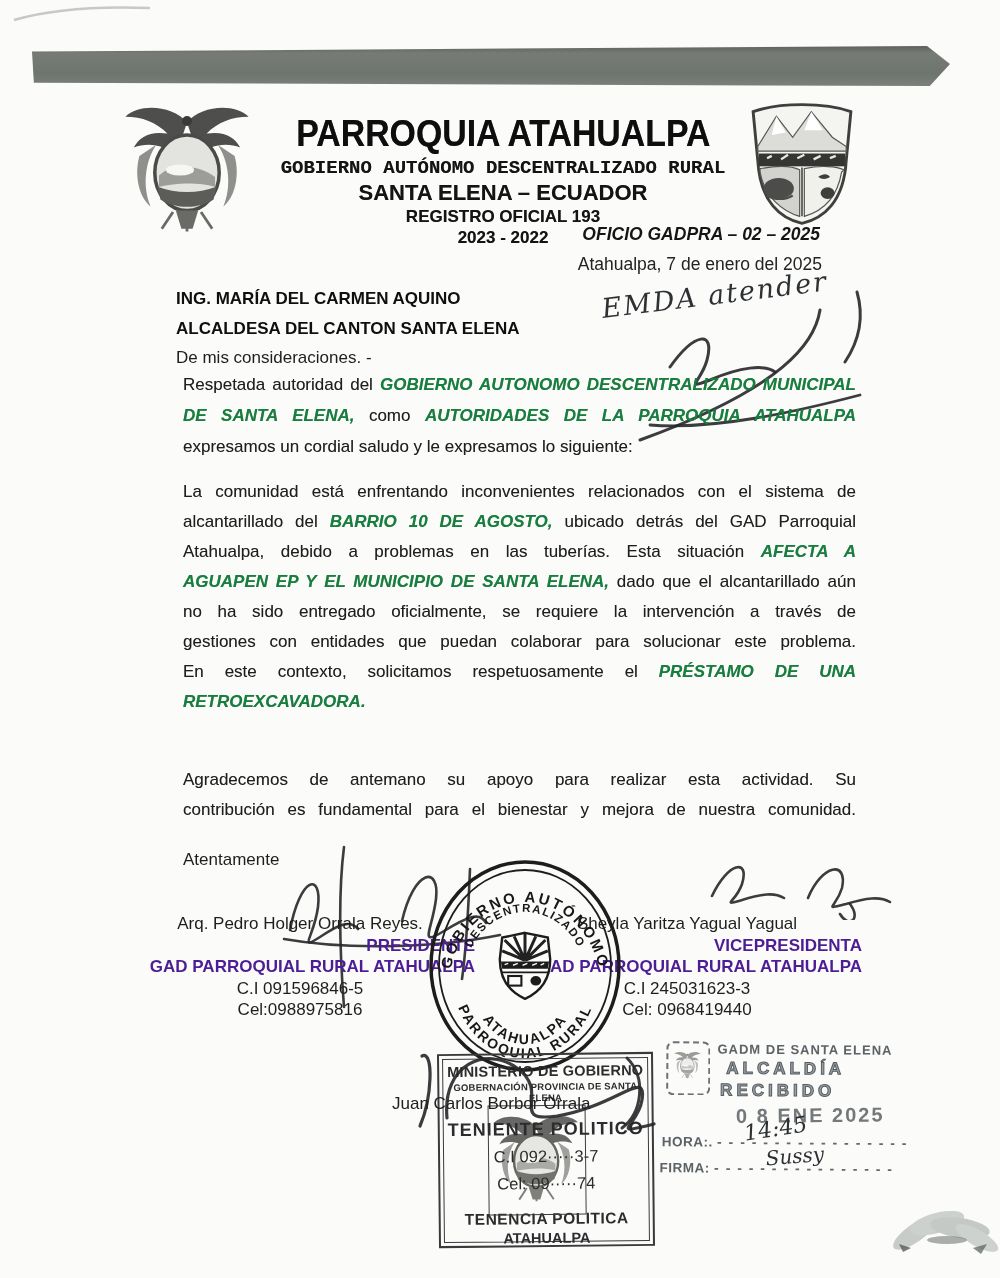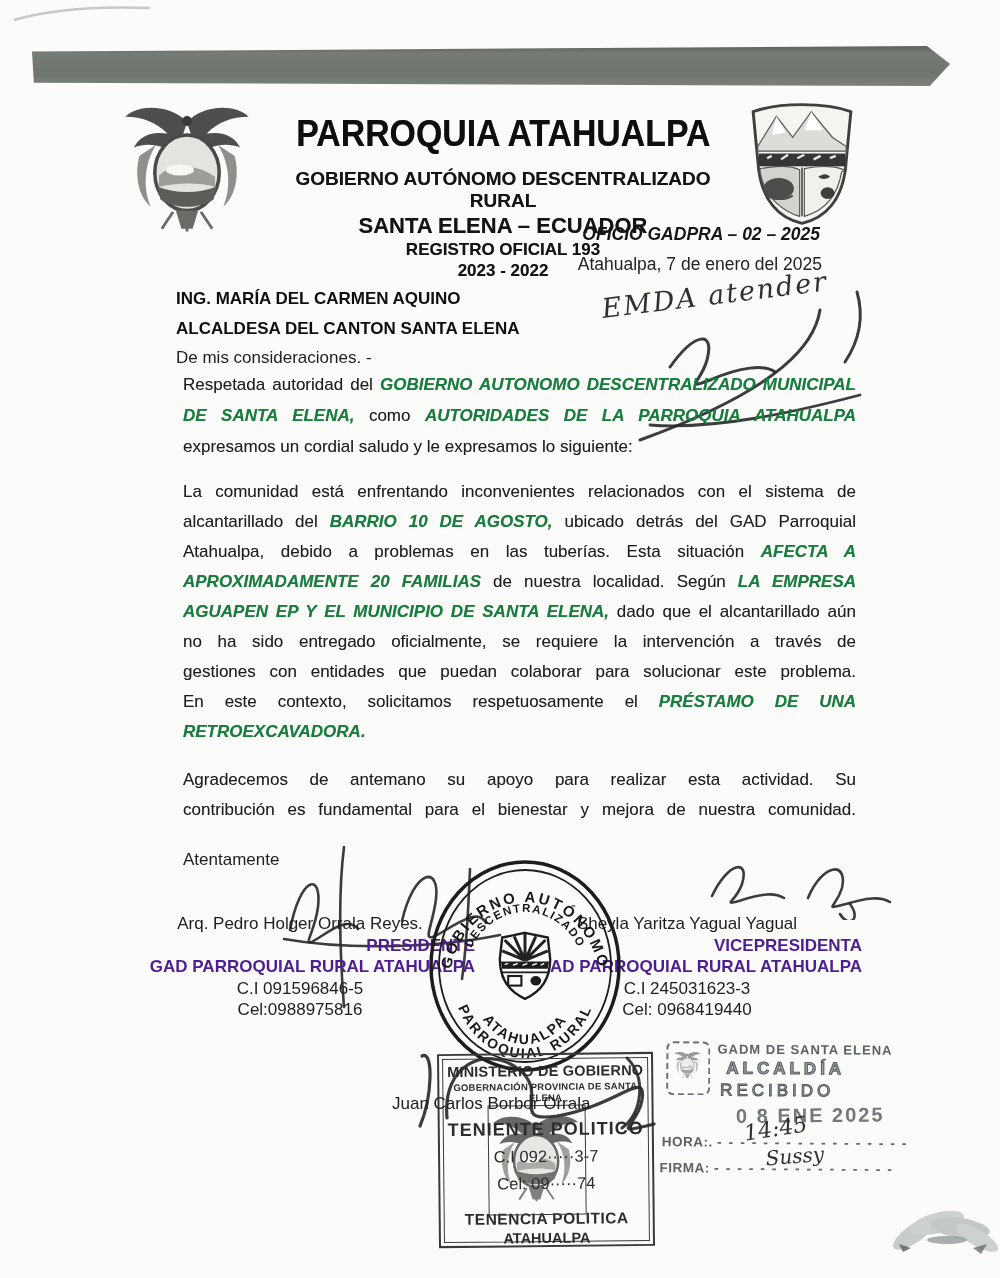--- a/index.html
+++ b/index.html
@@ -4,21 +4,21 @@
 <style>
   html,body{margin:0;padding:0;}
   body{width:1000px;height:1278px;background:#fbfbf9;font-family:"Liberation Sans",sans-serif;color:#1e1e1e;position:relative;overflow:hidden;}
   .abs{position:absolute;}
   
   .scan-bar{left:32px;top:46px;width:918px;height:40px;background:linear-gradient(180deg,#5d625d 0%,#767b75 18%,#6e746e 70%,#7b807a 100%);clip-path:polygon(0 14%,97.5% 0%,100% 45%,97.8% 100%,0.2% 92%);}
   
   .hdr{left:268px;top:113px;width:470px;text-align:center;color:#141414;}
   .hdr-title{font-size:36px;font-weight:bold;letter-spacing:0px;display:inline-block;transform:scaleX(.94);white-space:nowrap;color:#0e0e0e;text-shadow:0 0 .6px rgba(0,0,0,.6);}
   .hdr-sub{font-weight:bold;text-shadow:0 0 .4px rgba(0,0,0,.5);}
-  .hdr-sub1{font-size:19px;margin-top:13px;}
+  .hdr-sub1{font-size:19px;margin-top:2px;font-family:Liberation Mono, monospace;}
   .hdr-sub2{font-size:22px;margin-top:1px;}
   .hdr-sub3{font-size:17px;margin-top:1px;}
   .hdr-sub4{font-size:17px;margin-top:1px;}
   .oficio{top:224px;right:180px;font-weight:bold;font-style:italic;font-size:17.5px;color:#151515;}
   .dateline{top:254px;right:178px;font-size:17.5px;color:#232323;}
   
   .col{left:176px;width:673px;}
   .addr{top:284px;}
   .addr div{line-height:29.5px;font-size:17px;}
   .addr .b{font-weight:bold;color:#0f0f0f;}
@@ -52,21 +52,21 @@
   .m-cel{left:0;right:0;top:119px;text-align:center;font-size:16.5px;z-index:2;}
   .m-f1{left:0;right:0;top:155px;text-align:center;font-size:15.5px;font-weight:bold;letter-spacing:.5px;}
   .m-f2{left:0;right:0;top:175px;text-align:center;font-size:14.5px;font-weight:bold;color:#4c4c4e;}
   .m-armsbox{left:48px;top:50px;width:96px;height:108px;border:1.5px solid #3d3d3f;z-index:1;}
   .typed-name{left:392px;top:1094px;font-size:17px;color:#202022;z-index:3;white-space:nowrap;}
   
   .received{left:660px;top:1038px;width:238px;height:150px;transform:rotate(.4deg);color:#5c6266;}
   .r-embox{left:6px;top:4px;width:40px;height:50px;border:2px dashed #6b7175;border-radius:7px;}
   .r-org{left:57px;top:4px;font-size:13px;font-weight:bold;letter-spacing:1px;}
   .r-alc{left:66px;top:21px;font-size:17px;font-weight:bold;letter-spacing:4px;color:#9aa0a3;-webkit-text-stroke:1px #565c60;}
-  .r-rec{left:60px;top:43px;font-size:17px;font-weight:normal;letter-spacing:4px;color:#9aa0a3;-webkit-text-stroke:1px #565c60;}
+  .r-rec{left:60px;top:43px;font-size:17px;font-weight:bold;letter-spacing:4px;color:#9aa0a3;-webkit-text-stroke:1px #565c60;}
   .r-date{left:76px;top:66px;font-size:20px;font-weight:bold;letter-spacing:2px;color:#73787b;transform:rotate(-1deg);}
   .r-row{font-size:13.5px;font-weight:bold;letter-spacing:.5px;white-space:nowrap;}
   .r-hora{left:2px;top:96px;}
   .r-firma{left:0px;top:122px;}
   .r-dash{font-size:14px;letter-spacing:1.5px;font-weight:bold;color:#63696d;}
   .hand-hora{left:84px;top:78px;font-size:22px;transform:rotate(-9deg);}
   .hand-firma{left:106px;top:106px;font-size:20px;transform:rotate(-5deg);}
 </style>
 </head>
 <body>
@@ -140,21 +140,20 @@
 
 <div class="para" id="paraA">
     <div class="bline"><span>Respetada autoridad del </span><b>GOBIERNO AUTONOMO DESCENTRALIZADO MUNICIPAL</b></div>
     <div class="bline"><b>DE SANTA ELENA,</b><span> como </span><b>AUTORIDADES DE LA PARROQUIA ATAHUALPA</b></div>
     <div class="bline natural"><span>expresamos un cordial saludo y le expresamos lo siguiente:</span></div>
   </div>
 <div class="para" id="paraB">
     <div class="bline"><span>La comunidad está enfrentando inconvenientes relacionados con el sistema de</span></div>
     <div class="bline"><span>alcantarillado del </span><b>BARRIO 10 DE AGOSTO,</b><span> ubicado detrás del GAD Parroquial</span></div>
     <div class="bline"><span>Atahualpa, debido a problemas en las tuberías. Esta situación </span><b>AFECTA A</b></div>
-    <div class="bline"><b>APROXIMADAMENTE 20 FAMILIAS</b><span> de nuestra localidad. Según </span><b>LA EMPRESA</b></div>
     <div class="bline"><b>AGUAPEN EP Y EL MUNICIPIO DE SANTA ELENA,</b><span> dado que el alcantarillado aún</span></div>
     <div class="bline"><span>no ha sido entregado oficialmente, se requiere la intervención a través de</span></div>
     <div class="bline"><span>gestiones con entidades que puedan colaborar para solucionar este problema.</span></div>
     <div class="bline"><span>En este contexto, solicitamos respetuosamente el </span><b>PRÉSTAMO DE UNA</b></div>
     <div class="bline natural"><b>RETROEXCAVADORA.</b></div>
   </div>
 <div class="para" id="paraC">
     <div class="bline"><span>Agradecemos de antemano su apoyo para realizar esta actividad. Su</span></div>
     <div class="bline"><span>contribución es fundamental para el bienestar y mejora de nuestra comunidad.</span></div>
   </div>

